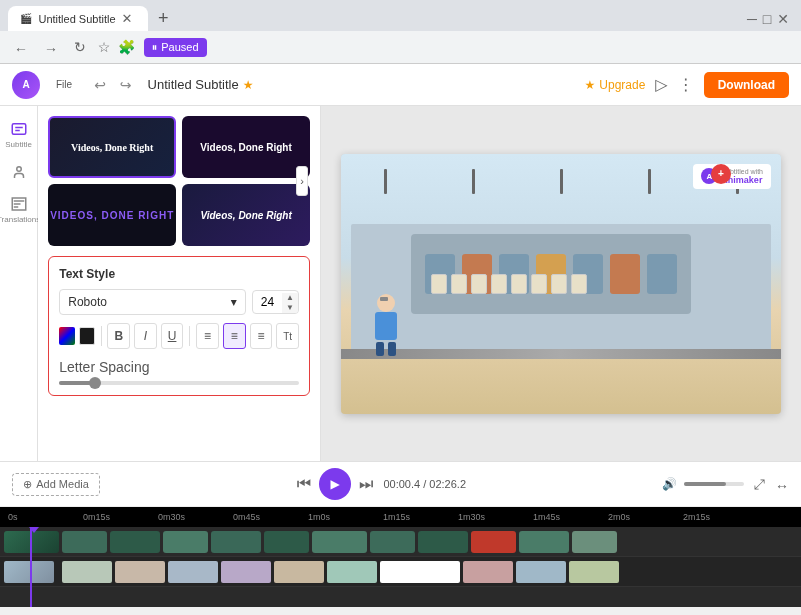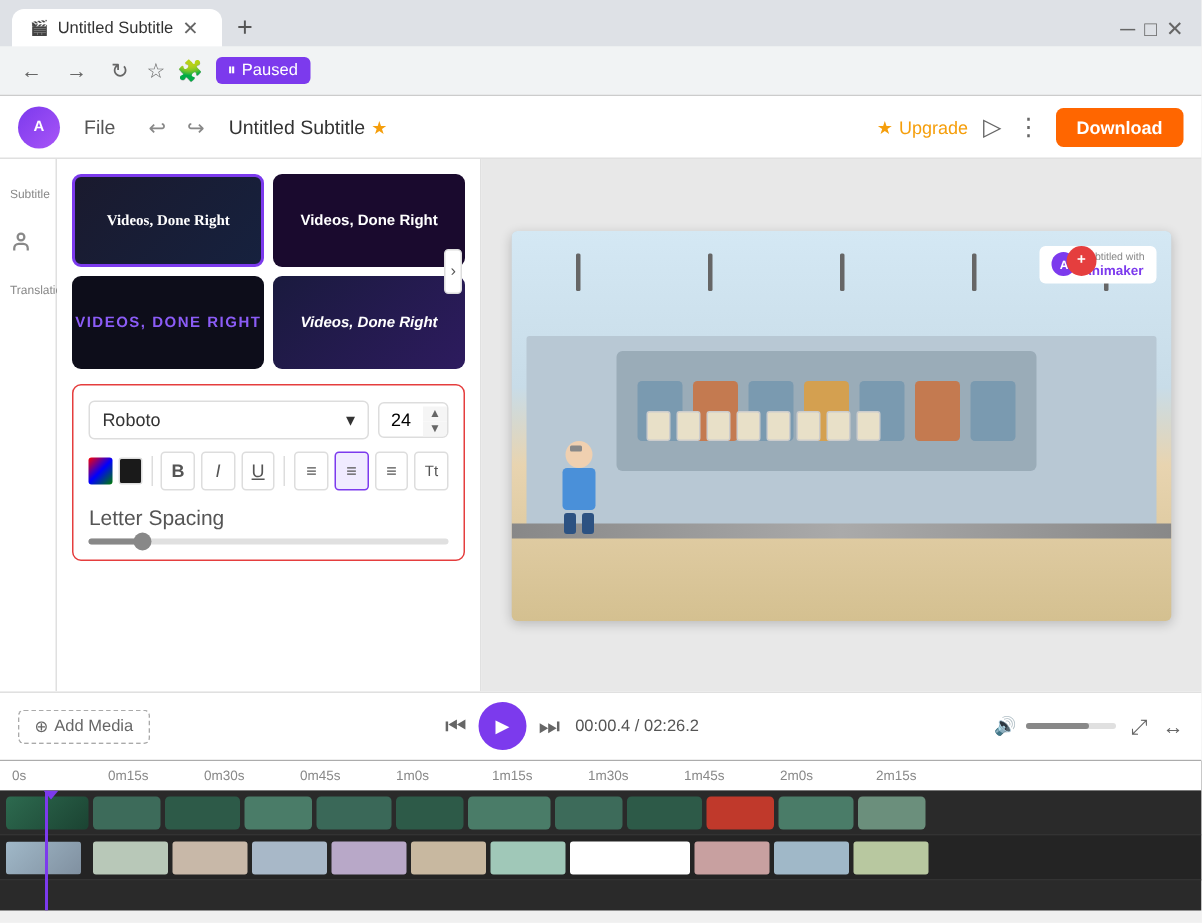--- a/index.html
+++ b/index.html
@@ -17,36 +17,36 @@
     .browser-actions { display: flex; gap: 8px; align-items: center; }
     .browser-action-btn { background: none; border: none; color: #666; font-size: 14px; cursor: pointer; }
     .paused-btn { background: #7c3aed; color: white; border: none; border-radius: 4px; padding: 3px 8px; font-size: 11px; cursor: pointer; display: flex; align-items: center; gap: 4px; }
 
     
     .app { display: flex; flex-direction: column; height: calc(615px - 72px); background: #f5f5f5; }
 
     
     .toolbar { display: flex; align-items: center; background: white; border-bottom: 1px solid #e0e0e0; padding: 0 12px; height: 42px; gap: 10px; }
     .app-logo { width: 28px; height: 28px; background: linear-gradient(135deg, #7c3aed, #a855f7); border-radius: 50%; display: flex; align-items: center; justify-content: center; color: white; font-size: 10px; font-weight: bold; }
-    .toolbar-menu { color: #555; font-size: 13px; cursor: pointer; padding: 4px 6px; border-radius: 3px; }
+    .toolbar-menu { color: #555; font-size: 10px; cursor: pointer; padding: 4px 6px; border-radius: 3px; }
     .undo-redo { display: flex; gap: 2px; }
     .undo-redo button { background: none; border: none; color: #888; font-size: 14px; cursor: pointer; padding: 3px 6px; border-radius: 3px; }
     .doc-title { color: #333; font-size: 13px; font-weight: 500; display: flex; align-items: center; gap: 4px; }
     .doc-title-icon { color: #f59e0b; font-size: 12px; }
     .toolbar-spacer { flex: 1; }
     .upgrade-btn { color: #f59e0b; font-size: 12px; cursor: pointer; display: flex; align-items: center; gap: 4px; border: none; background: none; }
     .share-btn { background: none; border: none; color: #666; font-size: 16px; cursor: pointer; }
     .download-btn { background: #ff6600; color: white; border: none; border-radius: 5px; padding: 6px 14px; font-size: 12px; font-weight: bold; cursor: pointer; }
 
     
     .main { display: flex; flex: 1; overflow: hidden; }
 
     
     .sidebar-icons { width: 40px; background: white; border-right: 1px solid #e0e0e0; display: flex; flex-direction: column; align-items: center; padding-top: 8px; gap: 2px; }
-    .sidebar-icon { display: flex; flex-direction: row; align-items: center; cursor: pointer; padding: 6px 4px; border-radius: 4px; color: #666; font-size: 9px; gap: 2px; width: 36px; text-align: center; }
+    .sidebar-icon { display: flex; flex-direction: column; align-items: center; cursor: pointer; padding: 6px 4px; border-radius: 4px; color: #666; font-size: 9px; gap: 2px; width: 36px; text-align: center; }
     .sidebar-icon.active { color: #7c3aed; }
     .sidebar-icon svg { width: 18px; height: 18px; }
     .sidebar-icon-label { font-size: 8px; color: #888; }
 
     
     .left-panel { width: 295px; background: white; border-right: 1px solid #e0e0e0; overflow-y: auto; padding: 10px; }
     .panel-title { font-size: 13px; font-weight: 600; color: #333; margin-bottom: 10px; display: flex; align-items: center; justify-content: space-between; }
     .animation-btn { border: 1px solid #ccc; border-radius: 4px; padding: 4px 10px; font-size: 11px; color: #555; background: white; cursor: pointer; display: flex; align-items: center; gap: 4px; }
 
     
@@ -105,21 +105,21 @@
     .play-btn-circle { width: 32px; height: 32px; background: #7c3aed; border-radius: 50%; border: none; cursor: pointer; display: flex; align-items: center; justify-content: center; color: white; font-size: 12px; }
     .skip-btn { background: none; border: none; color: #666; font-size: 16px; cursor: pointer; }
     .time-display { font-size: 11px; color: #555; }
     .volume-row { display: flex; align-items: center; gap: 6px; }
     .vol-slider { width: 60px; height: 4px; background: #e0e0e0; border-radius: 2px; position: relative; }
     .vol-fill { width: 70%; height: 4px; background: #888; border-radius: 2px; }
     .expand-btn { background: none; border: none; color: #666; font-size: 14px; cursor: pointer; }
 
     
     .timeline { height: 100px; background: #2a2a2a; overflow-x: auto; display: flex; flex-direction: column; }
-    .timeline-ruler { height: 20px; background: #ffffff; display: flex; align-items: center; padding: 0 8px; gap: 4px; overflow: hidden; }
+    .timeline-ruler { height: 20px; background: #000000; display: flex; align-items: center; padding: 0 8px; gap: 15px; overflow: hidden; }
     .ruler-mark { font-size: 9px; color: #888; min-width: 60px; }
     .track-row { height: 30px; border-bottom: 1px solid #333; display: flex; align-items: center; padding: 2px 4px; gap: 3px; overflow: hidden; }
     .track-clip { height: 22px; border-radius: 3px; min-width: 40px; display: flex; align-items: center; justify-content: center; font-size: 8px; color: white; overflow: hidden; cursor: pointer; flex-shrink: 0; }
     .clip-scene { background: linear-gradient(135deg, #2d6a4f, #1b4332); }
     .clip-red { background: #c0392b; }
     .timeline-playhead { position: absolute; top: 0; bottom: 0; width: 2px; background: #7c3aed; left: 30px; }
 
     
     .factory-bg { width: 100%; height: 100%; background: linear-gradient(to bottom, #d4e8f4 0%, #c8dce8 40%, #e8d4b0 60%, #d4c090 100%); position: relative; overflow: hidden; }
     .factory-structure { position: absolute; bottom: 60px; left: 10px; right: 10px; height: 130px; background: #b8c8d4; border-radius: 2px; }
@@ -228,20 +228,21 @@
             <div class="card-text">VIDEOS, DONE RIGHT</div>
           </div>
           <div class="style-card style-card-4">
             <div class="card-text" style="color:white;font-size:10px;font-weight:bold;text-align:center;font-style:italic;">Videos, Done Right</div>
           </div>
         </div>
         <button class="more-btn">›</button>
       </div>
 
       <div class="text-style-section">
+        <div class="section-title">Text Style</div>
 
         <div class="font-row">
           <div class="font-select">
             <span>Roboto</span>
             <span>▾</span>
           </div>
           <div class="font-size-ctrl">
             <span class="font-size-val">24</span>
             <div class="font-size-arrows">
               <button class="font-size-arrow">▲</button>

